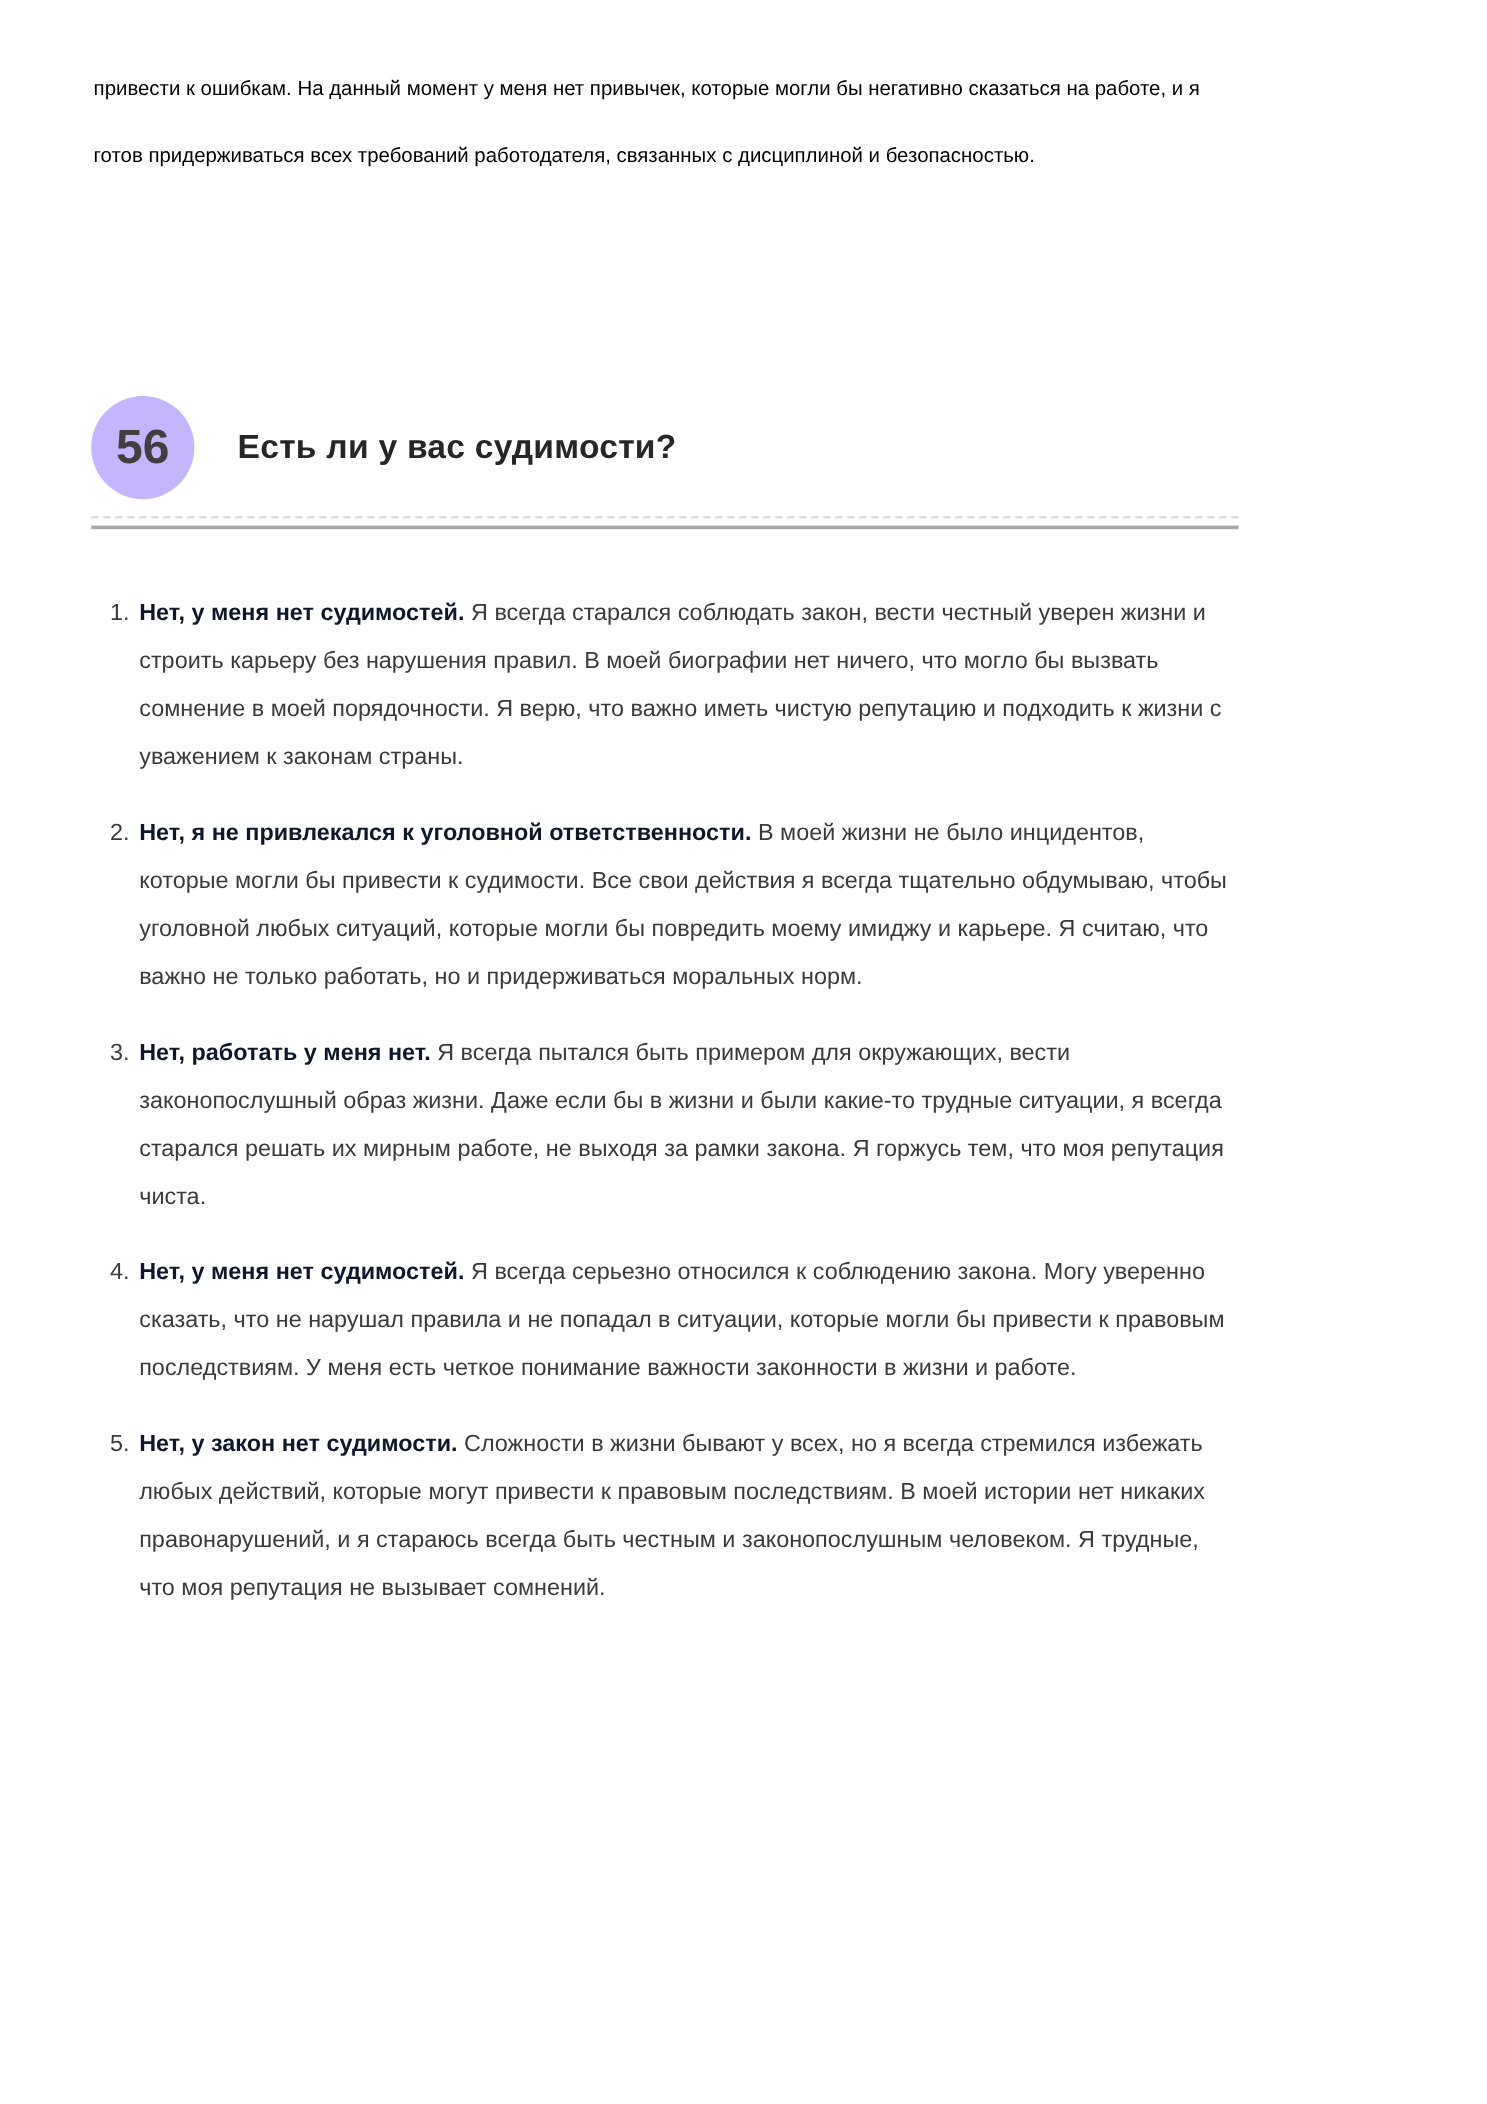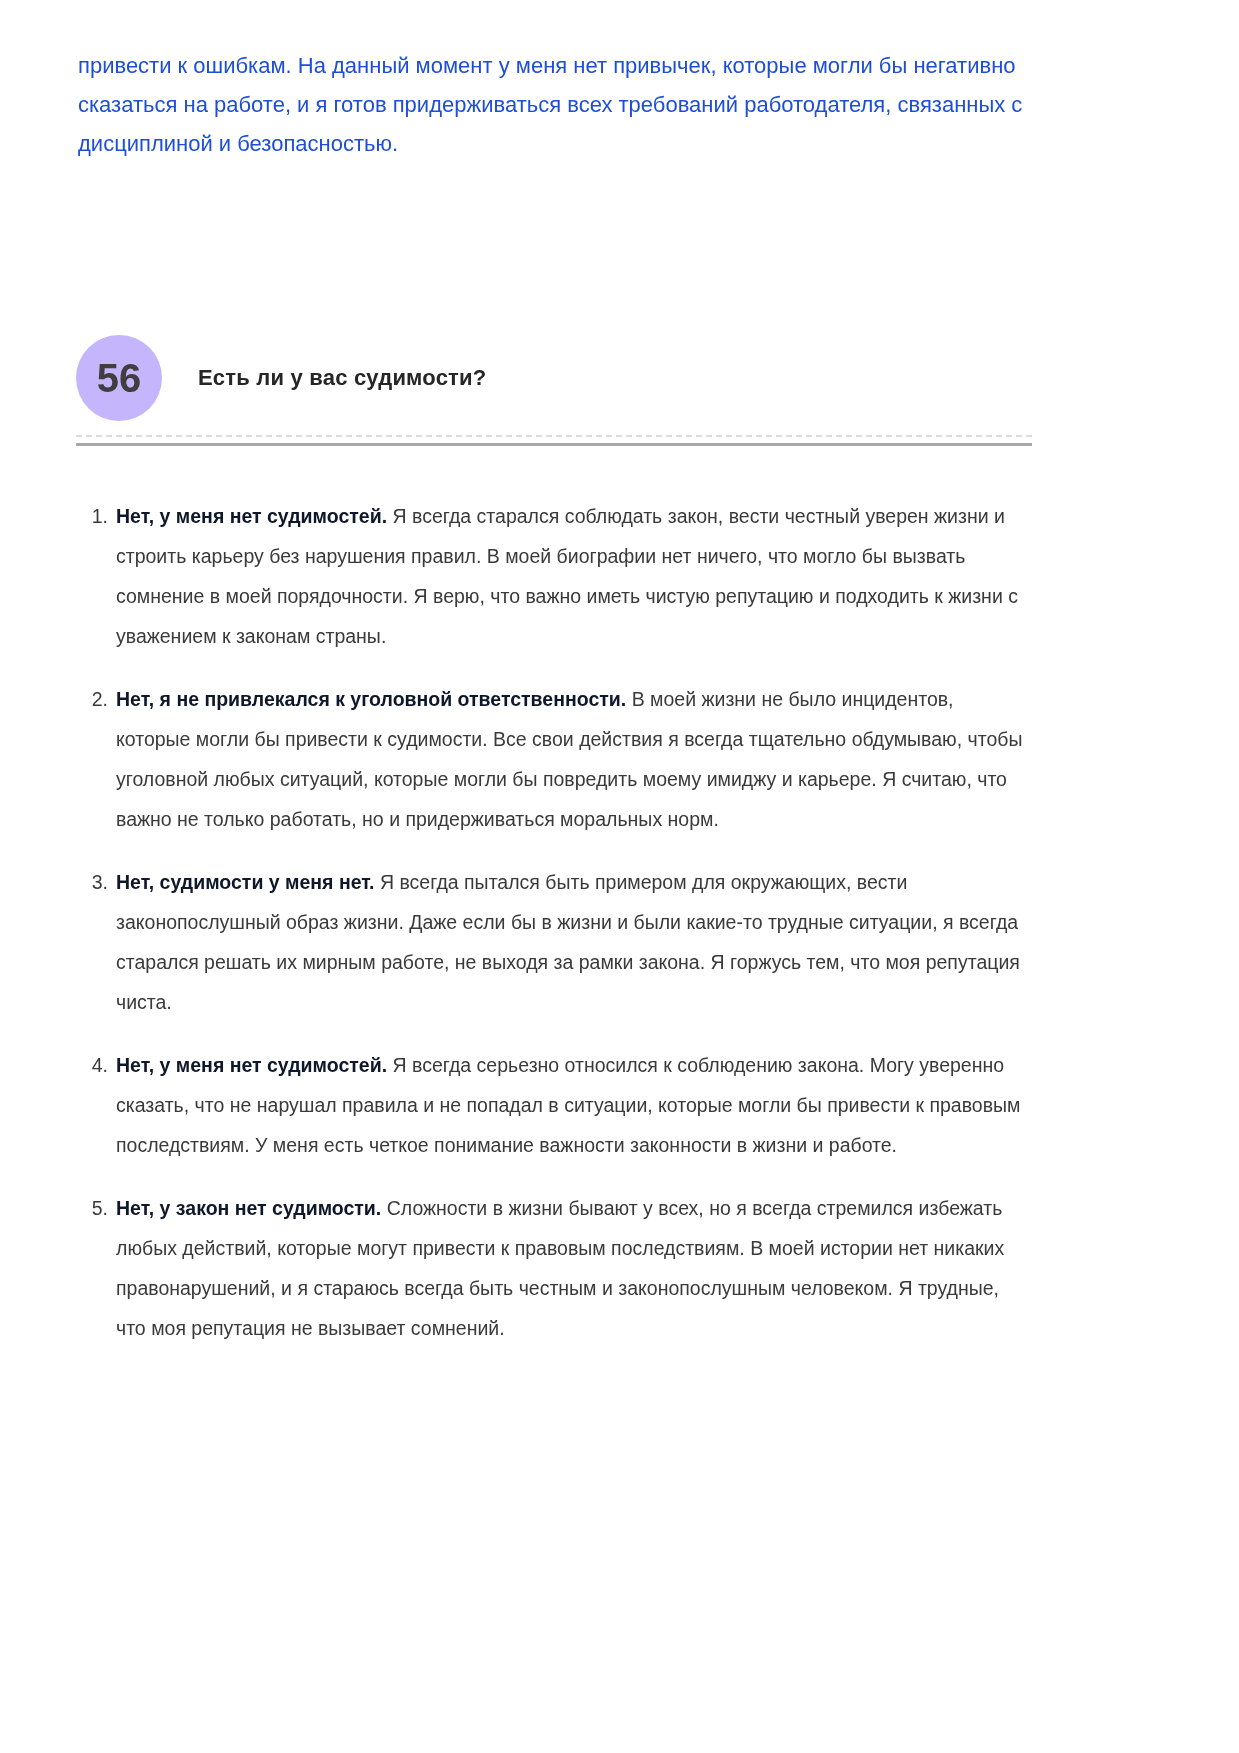--- a/index.html
+++ b/index.html
@@ -16,23 +16,23 @@
     color: #3a3a3a;
     -webkit-font-smoothing: antialiased;
   }
   .page {
     position: relative;
     width: 100%;
     height: 100%;
   }
   .intro {
     margin: 46px 200px 0 78px;
-    font-size: 22px;
-    line-height: 39px;
-    color: #1d4ed8;
+    font-size: 17px;
+    line-height: 56px;
+    color: #000000;
   }
   .question-header {
     display: flex;
     align-items: center;
     margin: 172px 200px 0 76px;
   }
   .question-badge {
     flex: 0 0 auto;
     width: 86px;
     height: 86px;
@@ -40,21 +40,21 @@
     background: #c4b5fd;
     display: flex;
     align-items: center;
     justify-content: center;
     font-size: 40px;
     font-weight: bold;
     color: #3f3f3f;
   }
   .question-title {
     margin-left: 36px;
-    font-size: 22px;
+    font-size: 28px;
     font-weight: bold;
     color: #262626;
     letter-spacing: 0.2px;
   }
   .divider {
     margin: 14px 207px 0 76px;
     border-top: 2px dashed #dcdcdc;
     height: 6px;
     border-bottom: 3px solid #a8a8a8;
   }
@@ -111,21 +111,21 @@
       <span class="answer-num">2.</span>
       <div class="answer-text">
         <strong>Нет, я не привлекался к уголовной ответственности.</strong>
         <span>В моей жизни не было инцидентов, которые могли бы привести к судимости. Все свои действия я всегда тщательно обдумываю, чтобы уголовной любых ситуаций, которые могли бы повредить моему имиджу и карьере. Я считаю, что важно не только работать, но и придерживаться моральных норм.</span>
       </div>
     </div>
 
     <div class="answer">
       <span class="answer-num">3.</span>
       <div class="answer-text">
-        <strong>Нет, судимости у меня нет.</strong>
+        <strong>Нет, работать у меня нет.</strong>
         <span>Я всегда пытался быть примером для окружающих, вести законопослушный образ жизни. Даже если бы в жизни и были какие-то трудные ситуации, я всегда старался решать их мирным работе, не выходя за рамки закона. Я горжусь тем, что моя репутация чиста.</span>
       </div>
     </div>
 
     <div class="answer">
       <span class="answer-num">4.</span>
       <div class="answer-text">
         <strong>Нет, у меня нет судимостей.</strong>
         <span>Я всегда серьезно относился к соблюдению закона. Могу уверенно сказать, что не нарушал правила и не попадал в ситуации, которые могли бы привести к правовым последствиям. У меня есть четкое понимание важности законности в жизни и работе.</span>
       </div>

